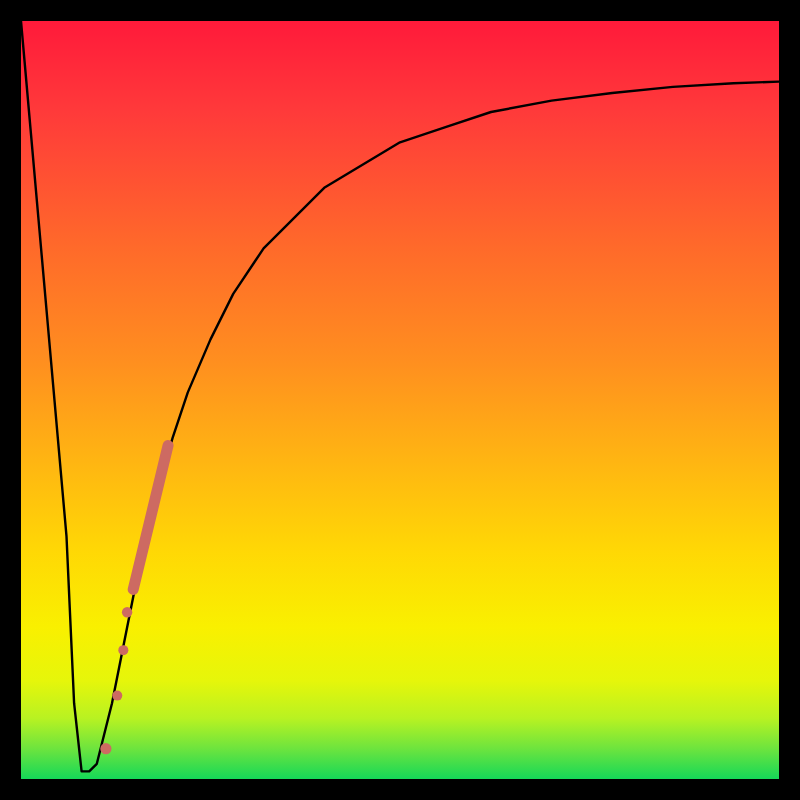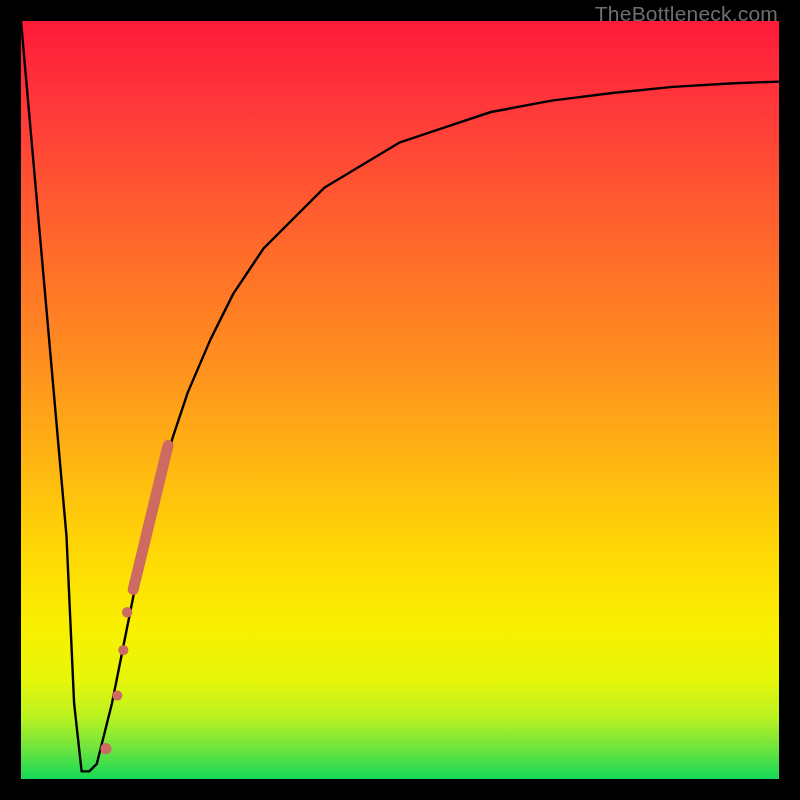--- a/index.html
+++ b/index.html
@@ -58,21 +58,20 @@
     z-index: 3;
   }
   .dot {
     fill: #cd6a62;
   }
 </style>
 </head>
 <body>
 
 <div class="outer">
-  <div class="watermark">TheBottleneck.com</div>
 
   <div class="plot">
     <svg class="curve" viewBox="0 0 758 758" preserveAspectRatio="none">
       <path id="curve-path" fill="none" stroke="#000" stroke-width="2.4" stroke-linecap="round" stroke-linejoin="round" d="M0.0 0.0 L45.5 515.4 L53.1 682.2 L60.6 750.4 L68.2 750.4 L75.8 742.8 L91.0 682.2 L106.1 606.4 L121.3 530.6 L136.4 470.0 L151.6 416.9 L166.8 371.4 L189.5 318.4 L212.2 272.9 L242.6 227.4 L272.9 197.1 L303.2 166.8 L341.1 144.0 L379.0 121.3 L424.5 106.1 L470.0 91.0 L530.6 79.6 L591.2 72.0 L651.9 65.9 L712.5 62.2 L758.0 60.6"></path>
       <line id="thick-seg" stroke="#cd6a62" stroke-width="11" stroke-linecap="round" x1="112.18400000000001" y1="568.5" x2="147.052" y2="424.48"></line>
       <g id="dots">
           <circle cx="106.12" cy="591.24" r="5.2" class="dot"></circle>
           <circle cx="102.33000000000001" cy="629.14" r="5" class="dot"></circle>
           <circle cx="96.266" cy="674.62" r="5" class="dot"></circle>
           <circle cx="84.89599999999999" cy="727.68" r="5.6" class="dot"></circle>

